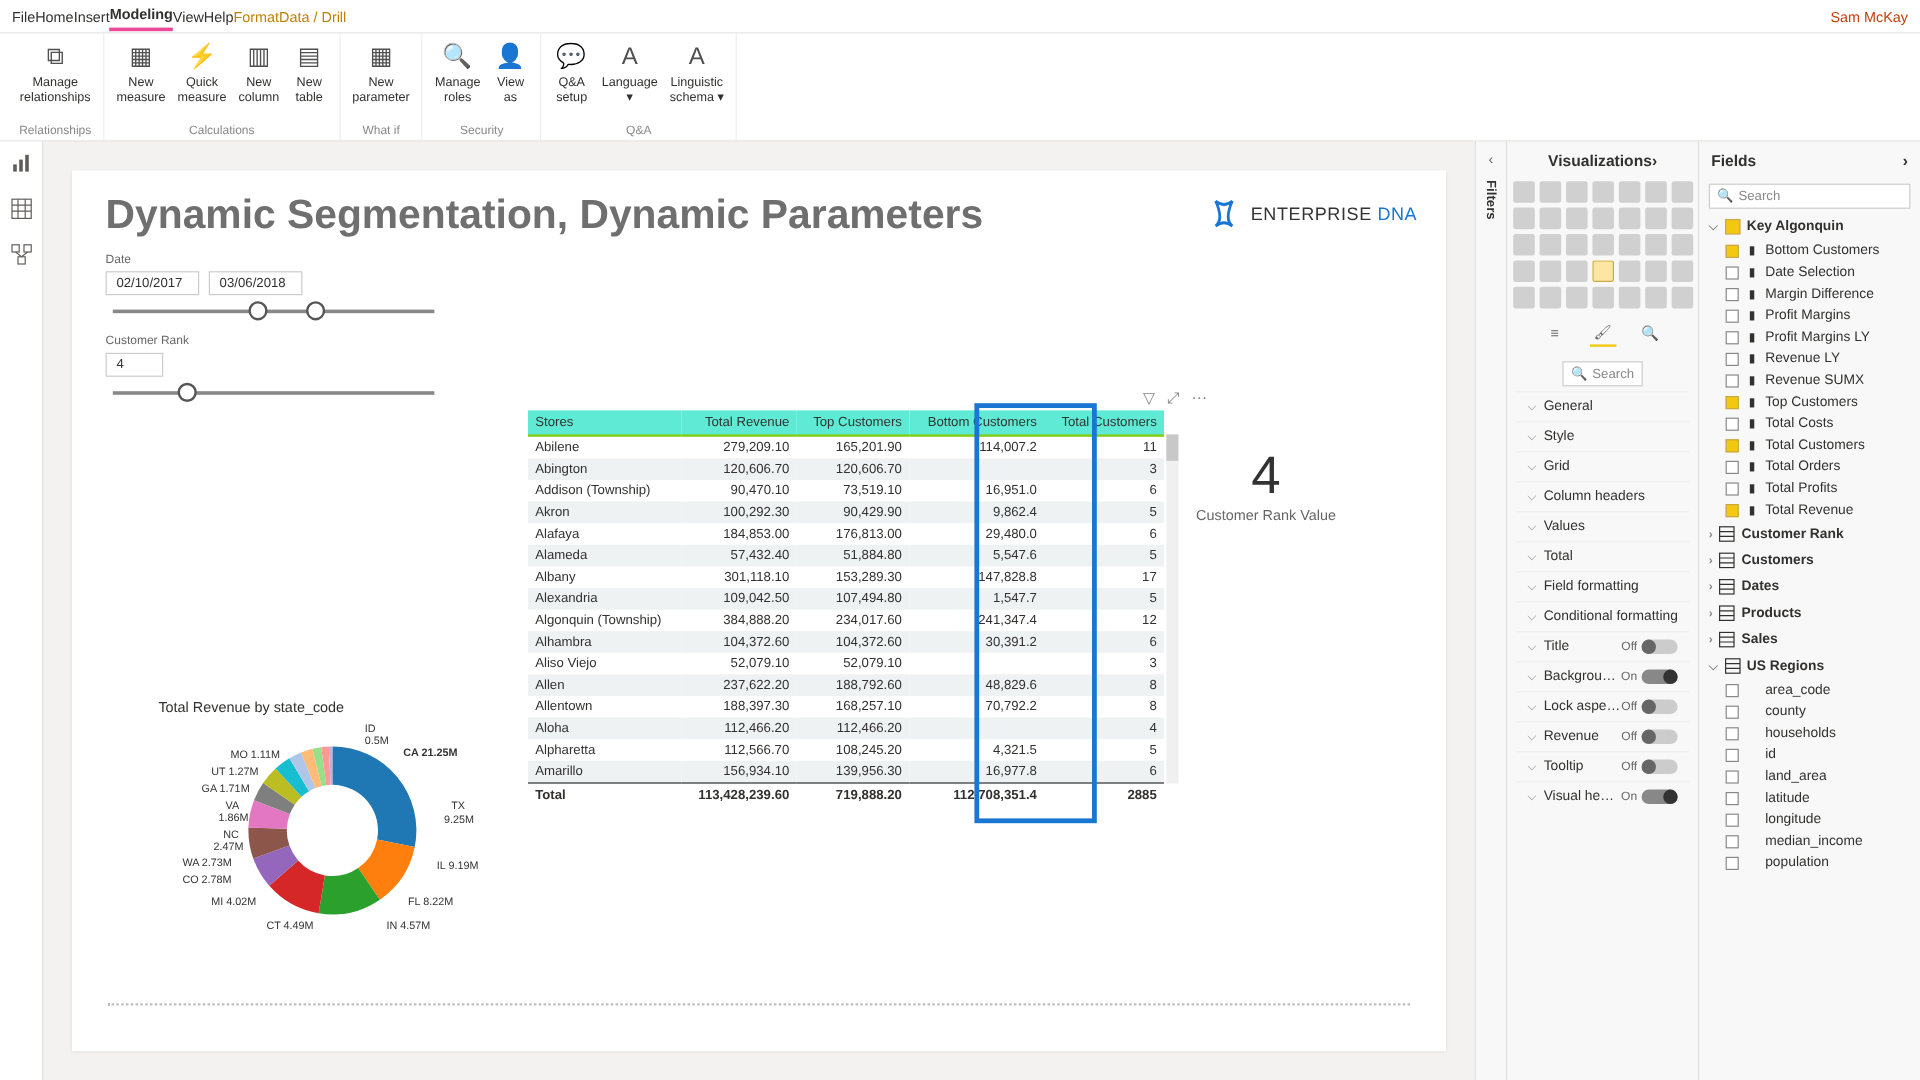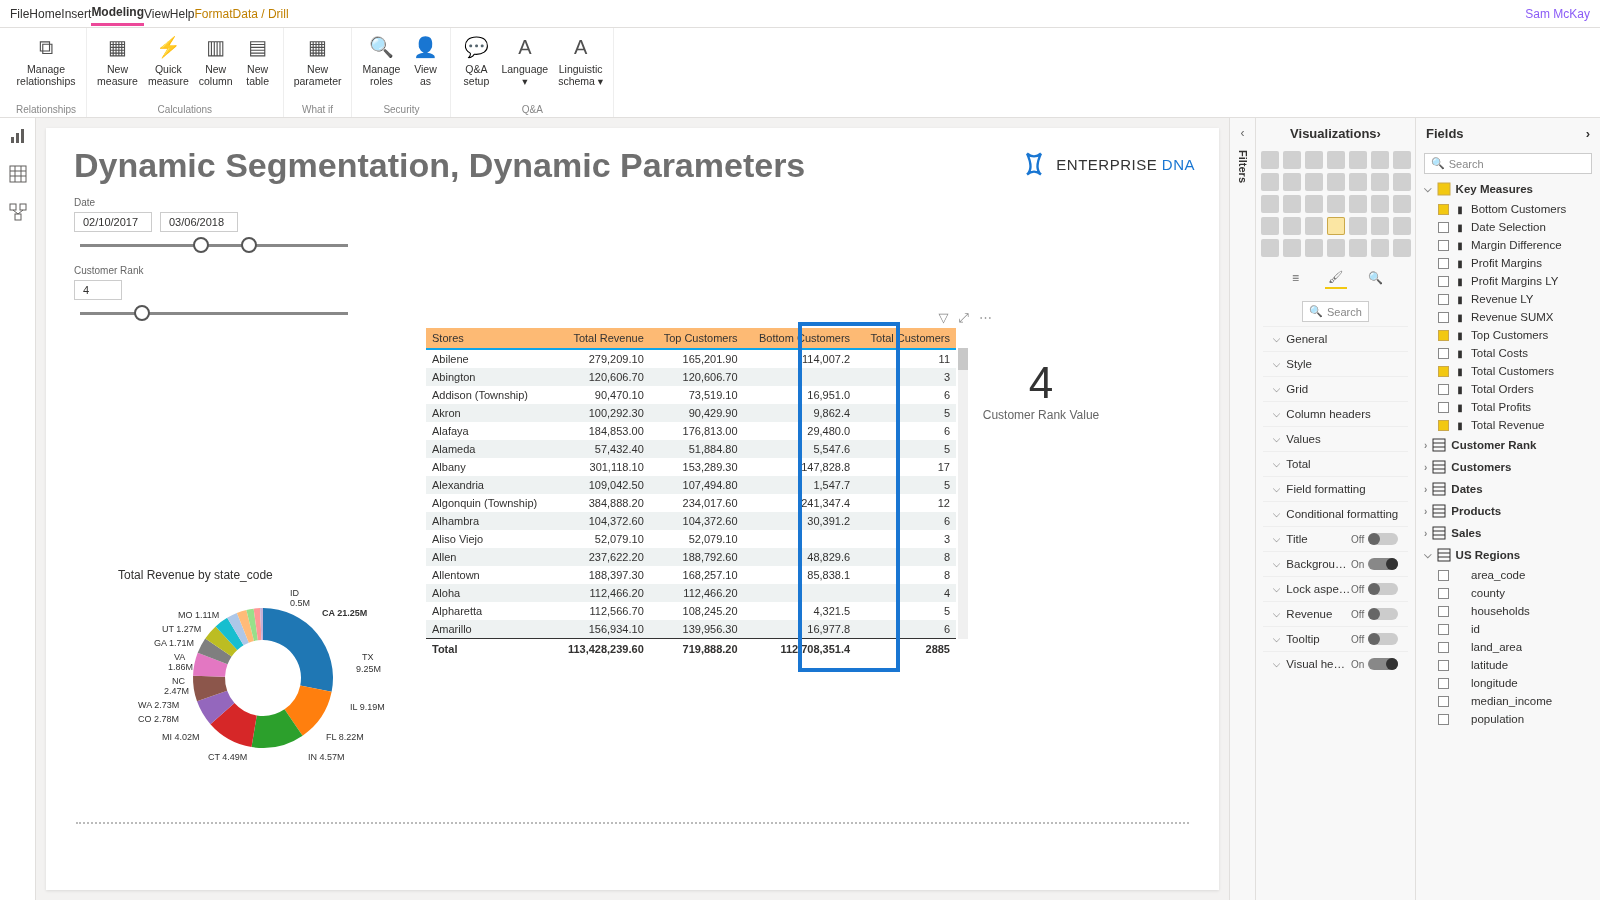--- a/index.html
+++ b/index.html
@@ -4,36 +4,36 @@
 <style>
 * { margin: 0; padding: 0; box-sizing: border-box; font-family: "Segoe UI", Arial, sans-serif; }
 body { background: #f3f2f1; font-size: 12px; color: #323130; overflow: hidden; width: 1600px; height: 900px; }
 
 
 .topbar { background: #fff; height: 28px; display: flex; align-items: center; justify-content: space-between; padding: 0 10px; border-bottom: 1px solid #e1dfdd; }
 .menu-tabs { display: flex; height: 100%; align-items: center; }
 .menu-tabs .tab { cursor: pointer; padding: 4px 0; color: #323130; }
 .menu-tabs .tab.active { font-weight: 600; border-bottom: 3px solid #ec4899; }
 .menu-tabs .tab.accent { color: #c08000; }
-.user-name { color: #8b5cf6; font-size: 12px; }
+.user-name { color: #c2410c; font-size: 12px; }
 
 
 .ribbon { background: #fff; height: 90px; display: flex; border-bottom: 1px solid #e1dfdd; padding-left: 6px; }
 .ribbon-group { border-right: 1px solid #eee; padding: 4px 10px 2px 10px; display: flex; flex-direction: column; align-items: center; justify-content: space-between; }
 .ribbon-items { display: flex; gap: 10px; }
 .ribbon-item { display: flex; flex-direction: column; align-items: center; gap: 2px; cursor: pointer; font-size: 10.5px; color: #323130; text-align: center; line-height: 1.1; }
 .ribbon-item .glyph { width: 30px; height: 30px; display: flex; align-items: center; justify-content: center; font-size: 20px; color: #505050; }
 .ribbon-group-label { font-size: 10px; color: #888; margin-top: 2px; }
 
 
 .workspace { display: flex; height: calc(100% - 118px); }
 .left-rail { width: 36px; background: #fff; border-right: 1px solid #e1dfdd; display: flex; flex-direction: column; align-items: center; padding-top: 8px; gap: 18px; }
 .left-rail .rail-icon { width: 20px; height: 20px; color: #605e5c; cursor: pointer; display: flex; align-items: center; justify-content: center; }
 
-.canvas { flex: 1; background: #fff; margin: 10px; box-shadow: 0 1px 3px rgba(0,0,0,.1); position: relative; padding: 18px 28px; overflow: hidden; }
+.canvas { flex: 1; background: #fff; margin: 24px; box-shadow: 0 1px 3px rgba(0,0,0,.1); position: relative; padding: 18px 28px; overflow: hidden; }
 .report-title { font-size: 34px; font-weight: 700; color: #6f6f6f; margin-bottom: 12px; }
 .logo-brand { position: absolute; top: 22px; right: 24px; display: flex; align-items: center; gap: 8px; }
 .logo-dna { width: 28px; height: 28px; }
 .logo-text { font-weight: 400; color: #333; font-size: 15px; letter-spacing: .5px; }
 .logo-text .accent-blue { color: #1976d2; }
 
 .slicer-label { font-size: 10px; color: #666; margin-bottom: 4px; }
 .date-slicer { width: 280px; margin-bottom: 18px; }
 .date-boxes { display: flex; gap: 8px; margin-bottom: 10px; }
 .date-box { border: 1px solid #ccc; padding: 3px 8px; font-size: 11px; width: 78px; }
@@ -45,21 +45,21 @@
 
 .donut-card { position: absolute; left: 72px; top: 440px; width: 300px; }
 .donut-title { font-size: 12px; color: #323130; margin-bottom: 6px; }
 .donut-wrap { position: relative; width: 280px; height: 200px; }
 .donut-wrap svg { position: absolute; left: 70px; top: 10px; }
 .donut-label { position: absolute; font-size: 9px; color: #333; white-space: nowrap; }
 
 .table-visual { position: absolute; left: 380px; top: 200px; width: 530px; }
 .vis-handles { position: absolute; top: -18px; right: -36px; display: flex; gap: 10px; color: #888; font-size: 13px; }
 .data-table { width: 100%; border-collapse: collapse; font-size: 11px; }
-.data-table th { text-align: left; padding: 4px 6px; border-bottom: 2px solid #0ea5e9; color: #333; font-weight: 400; background: #fdba74; }
+.data-table th { text-align: left; padding: 4px 6px; border-bottom: 2px solid #84cc16; color: #333; font-weight: 400; background: #5eead4; }
 .data-table th.num, .data-table td.num { text-align: right; }
 .data-table td { padding: 3px 6px; }
 .data-table tbody tr:nth-child(even) td { background: #eef2f2; }
 .data-table tfoot td { font-weight: 700; border-top: 1px solid #333; padding: 4px 6px; }
 .highlight-col { position: absolute; border: 4px solid #1976d2; pointer-events: none; }
 .tbl-scroll { position: absolute; right: -12px; top: 20px; bottom: 20px; width: 10px; background: #f0f0f0; }
 .tbl-scroll-thumb { position: absolute; top: 0; width: 100%; height: 22px; background: #c8c8c8; }
 
 .card-visual { position: absolute; left: 930px; top: 230px; text-align: center; width: 130px; }
 .card-value { font-size: 44px; font-weight: 400; color: #333; }
@@ -391,21 +391,21 @@
               <td>Allen</td>
               <td class="num">237,622.20</td>
               <td class="num">188,792.60</td>
               <td class="num">48,829.6</td>
               <td class="num">8</td>
             </tr>
             <tr>
               <td>Allentown</td>
               <td class="num">188,397.30</td>
               <td class="num">168,257.10</td>
-              <td class="num">85,838.1</td>
+              <td class="num">70,792.2</td>
               <td class="num">8</td>
             </tr>
             <tr>
               <td>Aloha</td>
               <td class="num">112,466.20</td>
               <td class="num">112,466.20</td>
               <td class="num"></td>
               <td class="num">4</td>
             </tr>
             <tr>
@@ -613,21 +613,21 @@
       <span>Search</span>
     </div>
     <div class="fields-list" id="fields-list">
         <div class="field-group-hdr">
           <span style="font-size: 10px; color: rgb(136, 136, 136);">⌵</span>
           <span class="ic">
             <svg width="14" height="14">
               <rect x="1" y="1" width="12" height="12" fill="#f2c811" stroke="#caa84a"></rect>
             </svg>
           </span>
-          <span>Key Measures</span>
+          <span>Key Algonquin</span>
         </div>
         <div class="field-item">
           <span class="cb checked"></span>
           <span class="mi">▮</span>
           <span class="nm">Bottom Customers</span>
         </div>
         <div class="field-item">
           <span class="cb"></span>
           <span class="mi">▮</span>
           <span class="nm">Date Selection</span>

